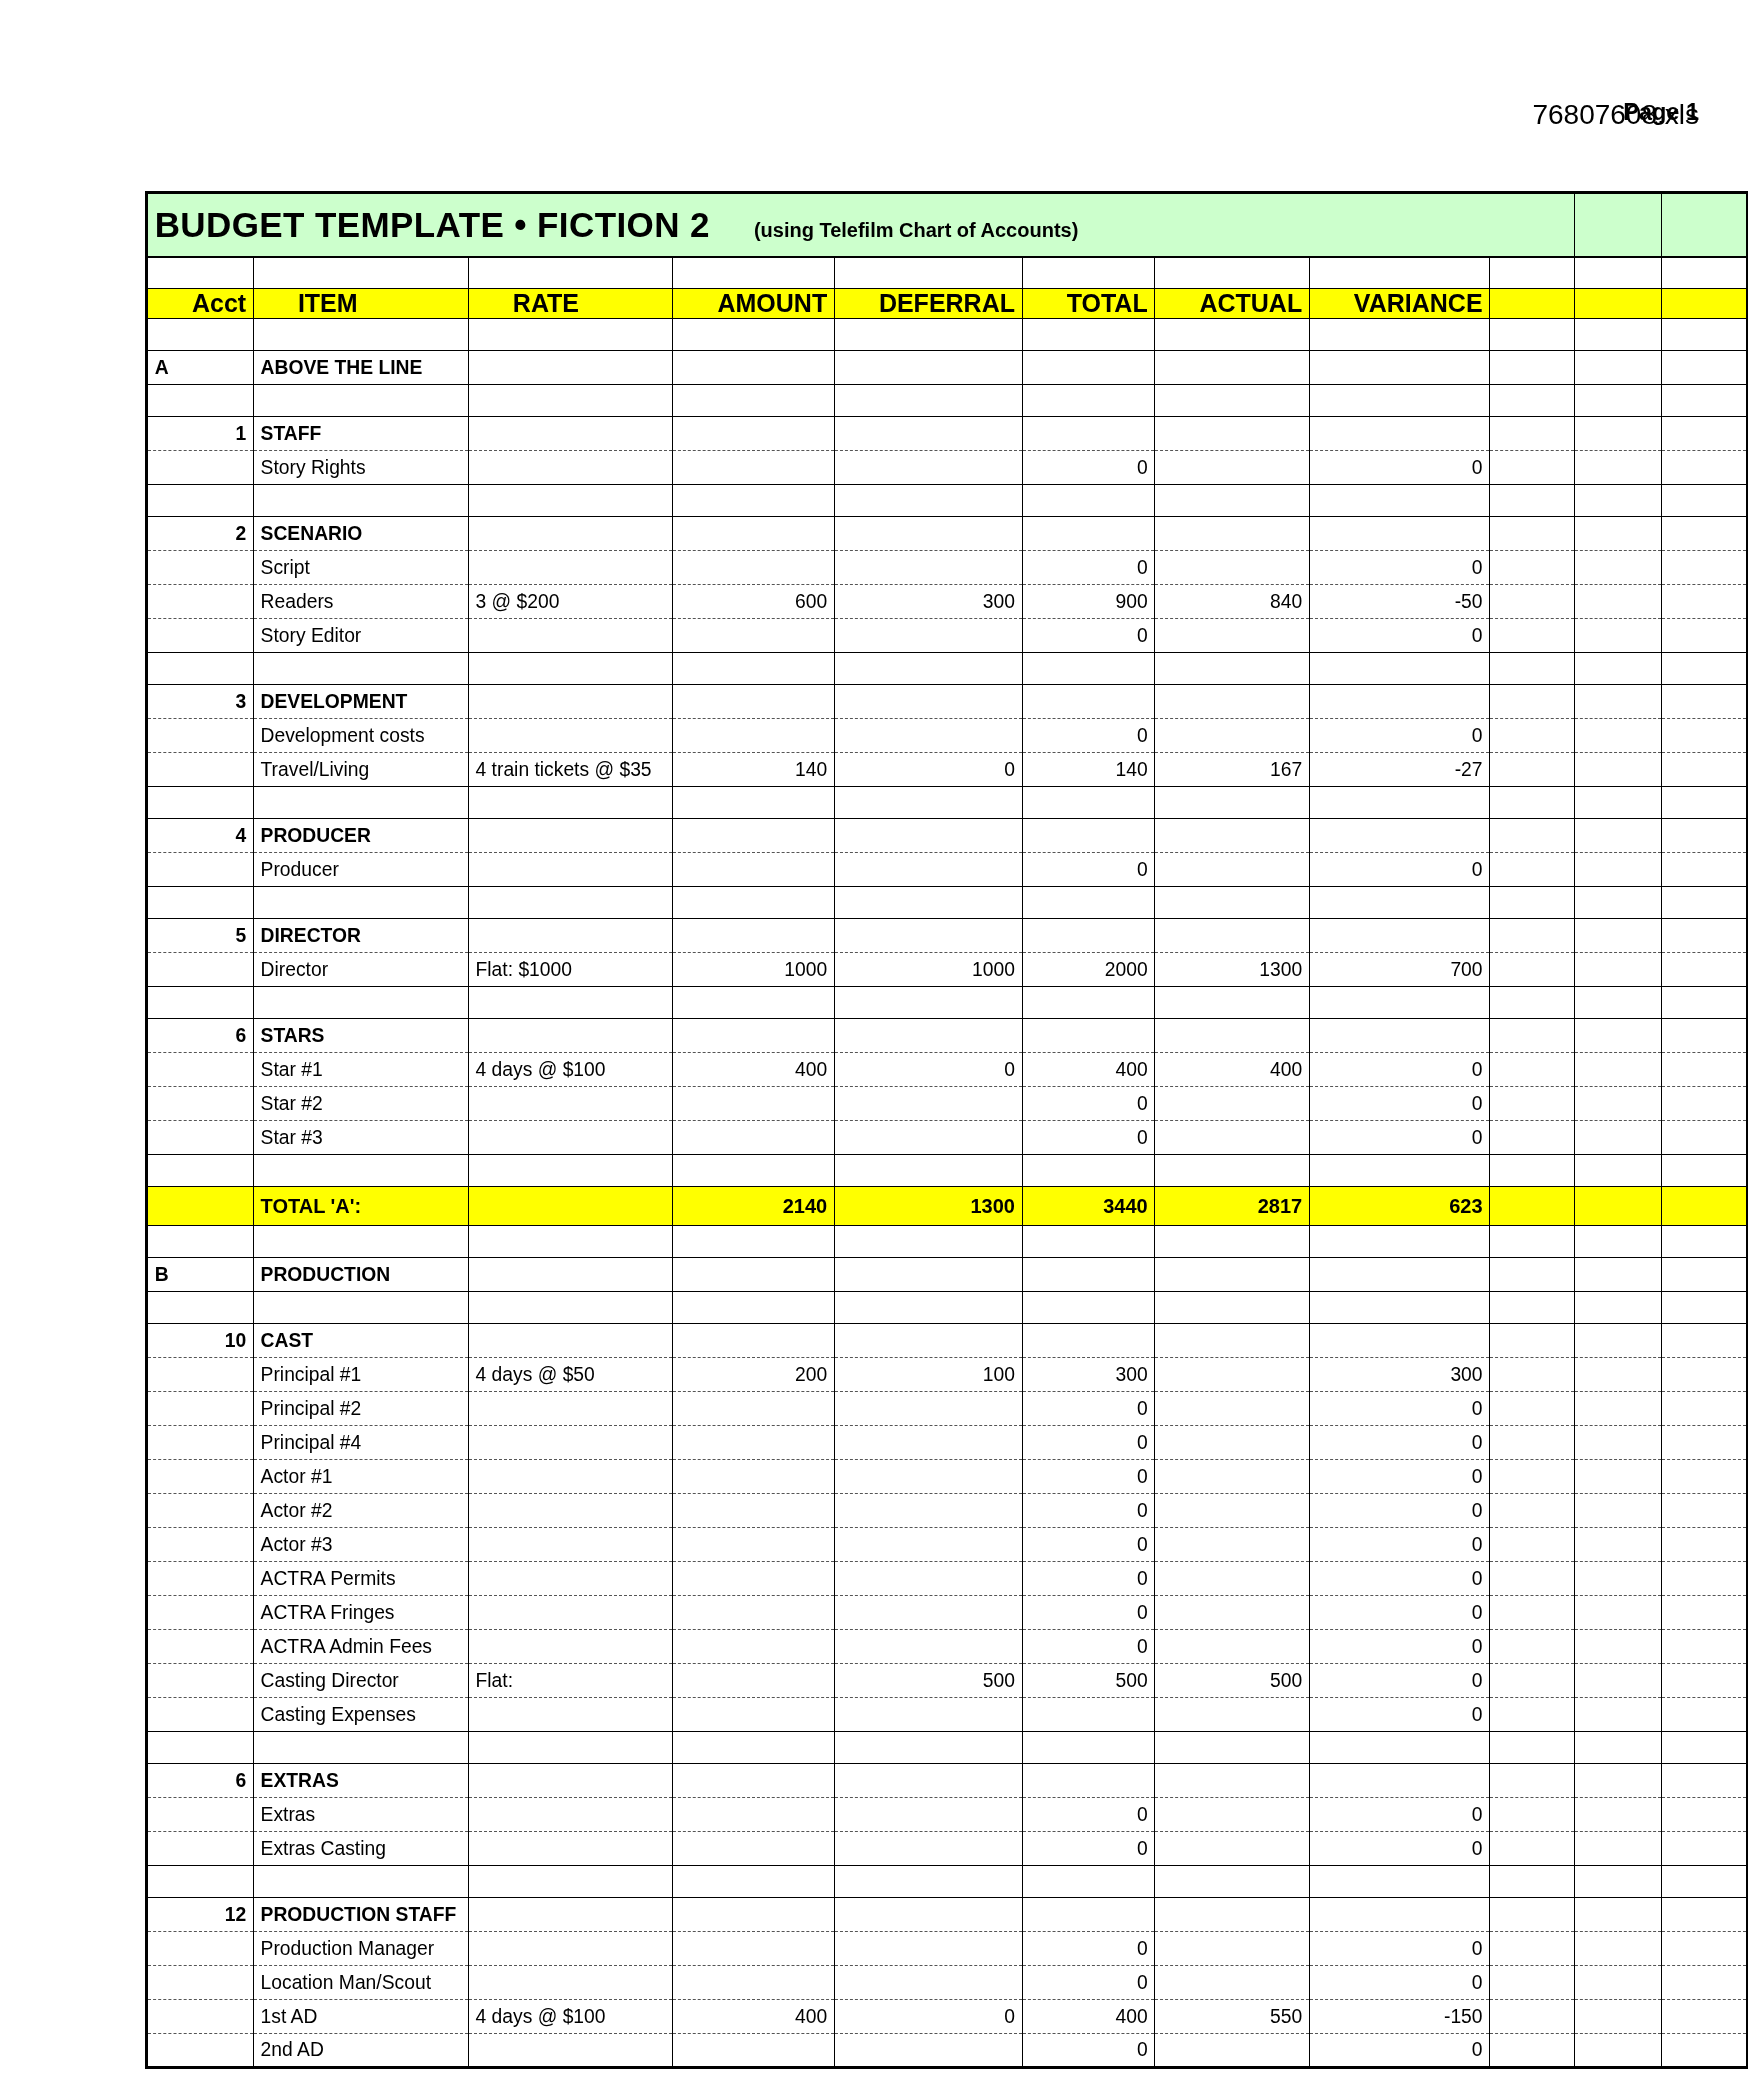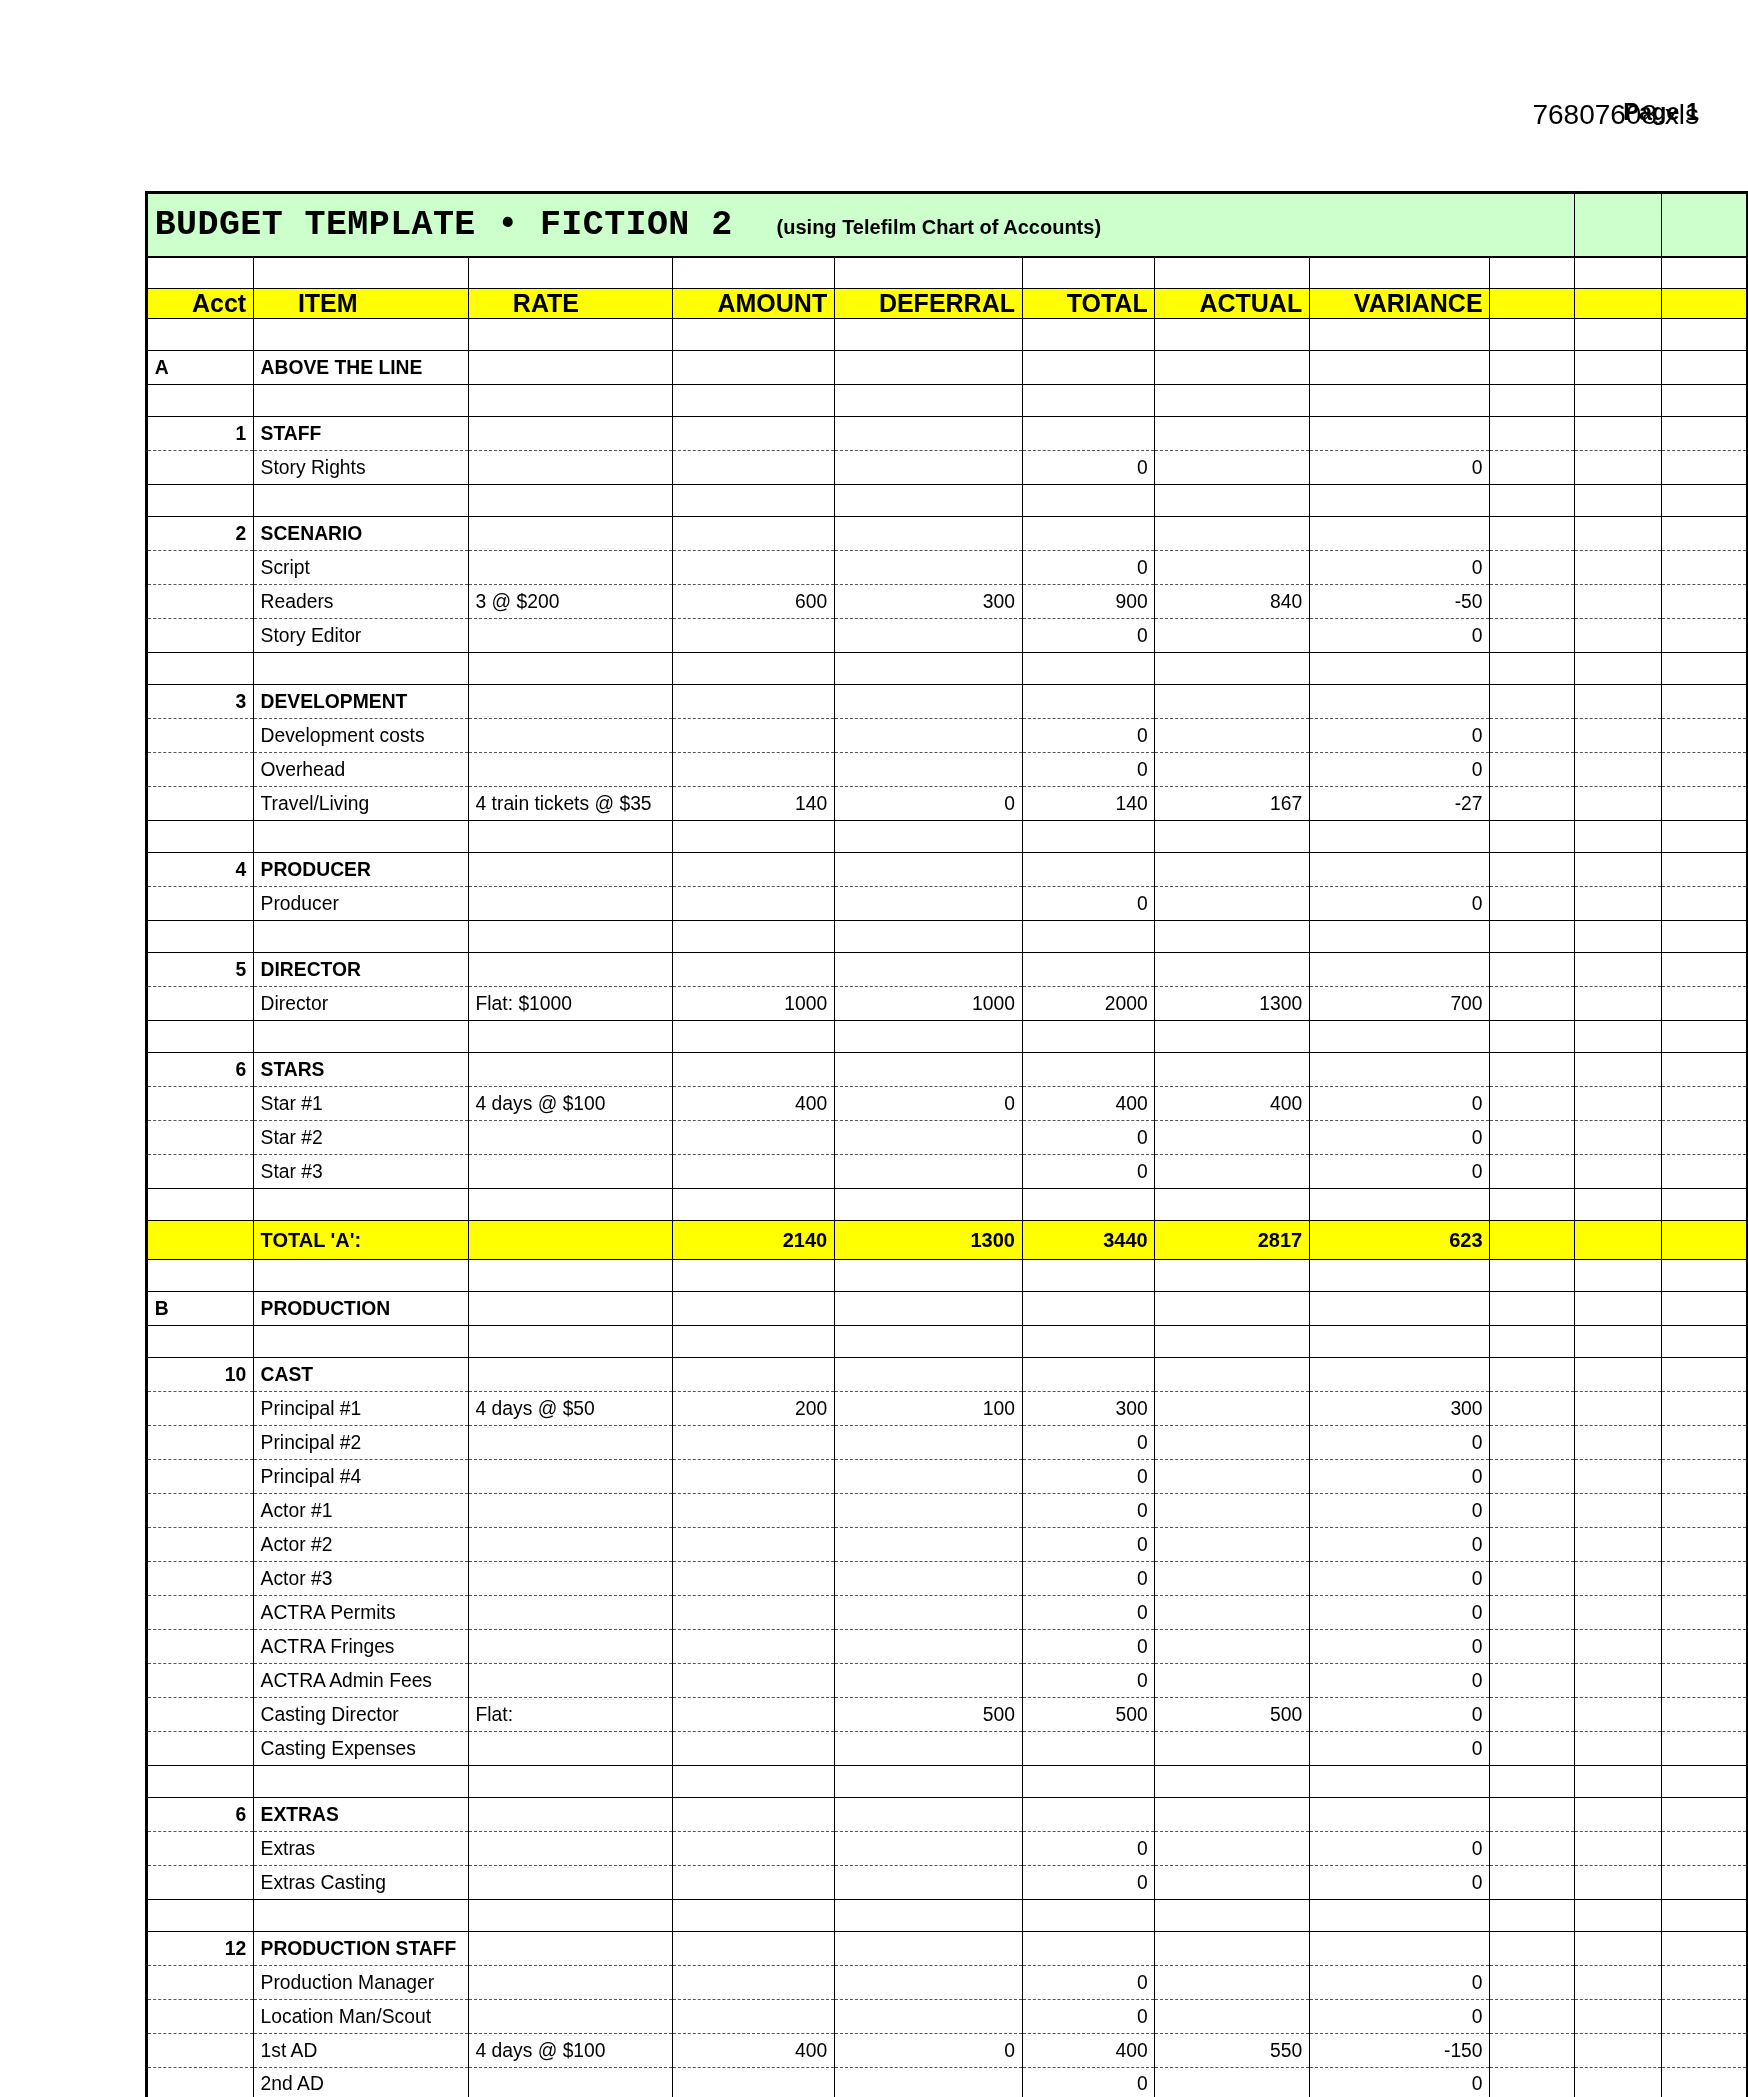--- a/index.html
+++ b/index.html
@@ -49,21 +49,21 @@
   
   td.col-amount, td.col-deferral, td.col-total, td.col-actual, td.col-variance { text-align: right; }
   td.acc-num { text-align: right; }
 
   tr.title-row td {
     background: #ccffcc;
     height: 64px;
     border-top: 2.5px solid #000;
     border-bottom: 2.5px solid #000;
   }
-  .title-main { font-size: 35px; font-weight: bold; letter-spacing: 0.4px; font-family: Liberation Mono, monospace; }
+  .title-main { font-size: 35px; font-weight: bold; letter-spacing: 0.4px; }
   .title-sub { font-size: 20px; font-weight: bold; margin-left: 44px; }
 
   tr.header-row td {
     background: #ffff00;
     font-weight: bold;
     font-size: 25px;
     height: 29px;
     border-top: 1.7px solid #000;
     border-bottom: 1.7px solid #000;
     padding-left: 44px;
@@ -309,33 +309,20 @@
           <td class="col-deferral"></td>
           <td class="col-total">0</td>
           <td class="col-actual"></td>
           <td class="col-variance">0</td>
           <td class="col-b1"></td>
           <td class="col-b2"></td>
           <td class="col-b3"></td>
         </tr>
         <tr class="row-data">
           <td class="col-acc"></td>
-          <td class="col-item">Overhead</td>
-          <td class="col-rate"></td>
-          <td class="col-amount"></td>
-          <td class="col-deferral"></td>
-          <td class="col-total">0</td>
-          <td class="col-actual"></td>
-          <td class="col-variance">0</td>
-          <td class="col-b1"></td>
-          <td class="col-b2"></td>
-          <td class="col-b3"></td>
-        </tr>
-        <tr class="row-data">
-          <td class="col-acc"></td>
           <td class="col-item">Travel/Living</td>
           <td class="col-rate">4 train tickets @ $35</td>
           <td class="col-amount">140</td>
           <td class="col-deferral">0</td>
           <td class="col-total">140</td>
           <td class="col-actual">167</td>
           <td class="col-variance">-27</td>
           <td class="col-b1"></td>
           <td class="col-b2"></td>
           <td class="col-b3"></td>

